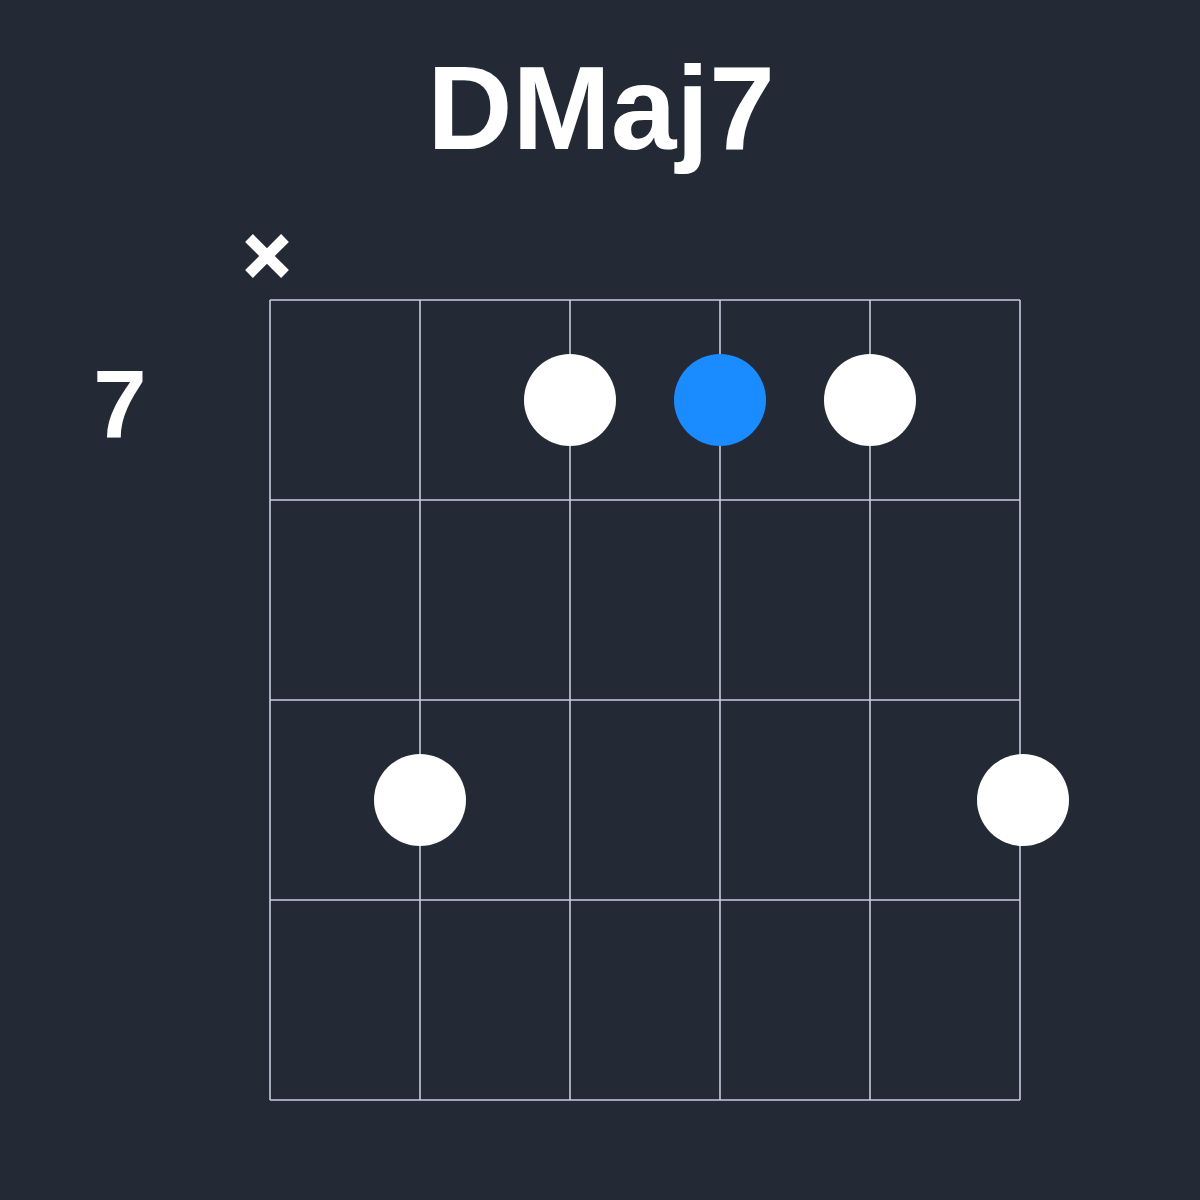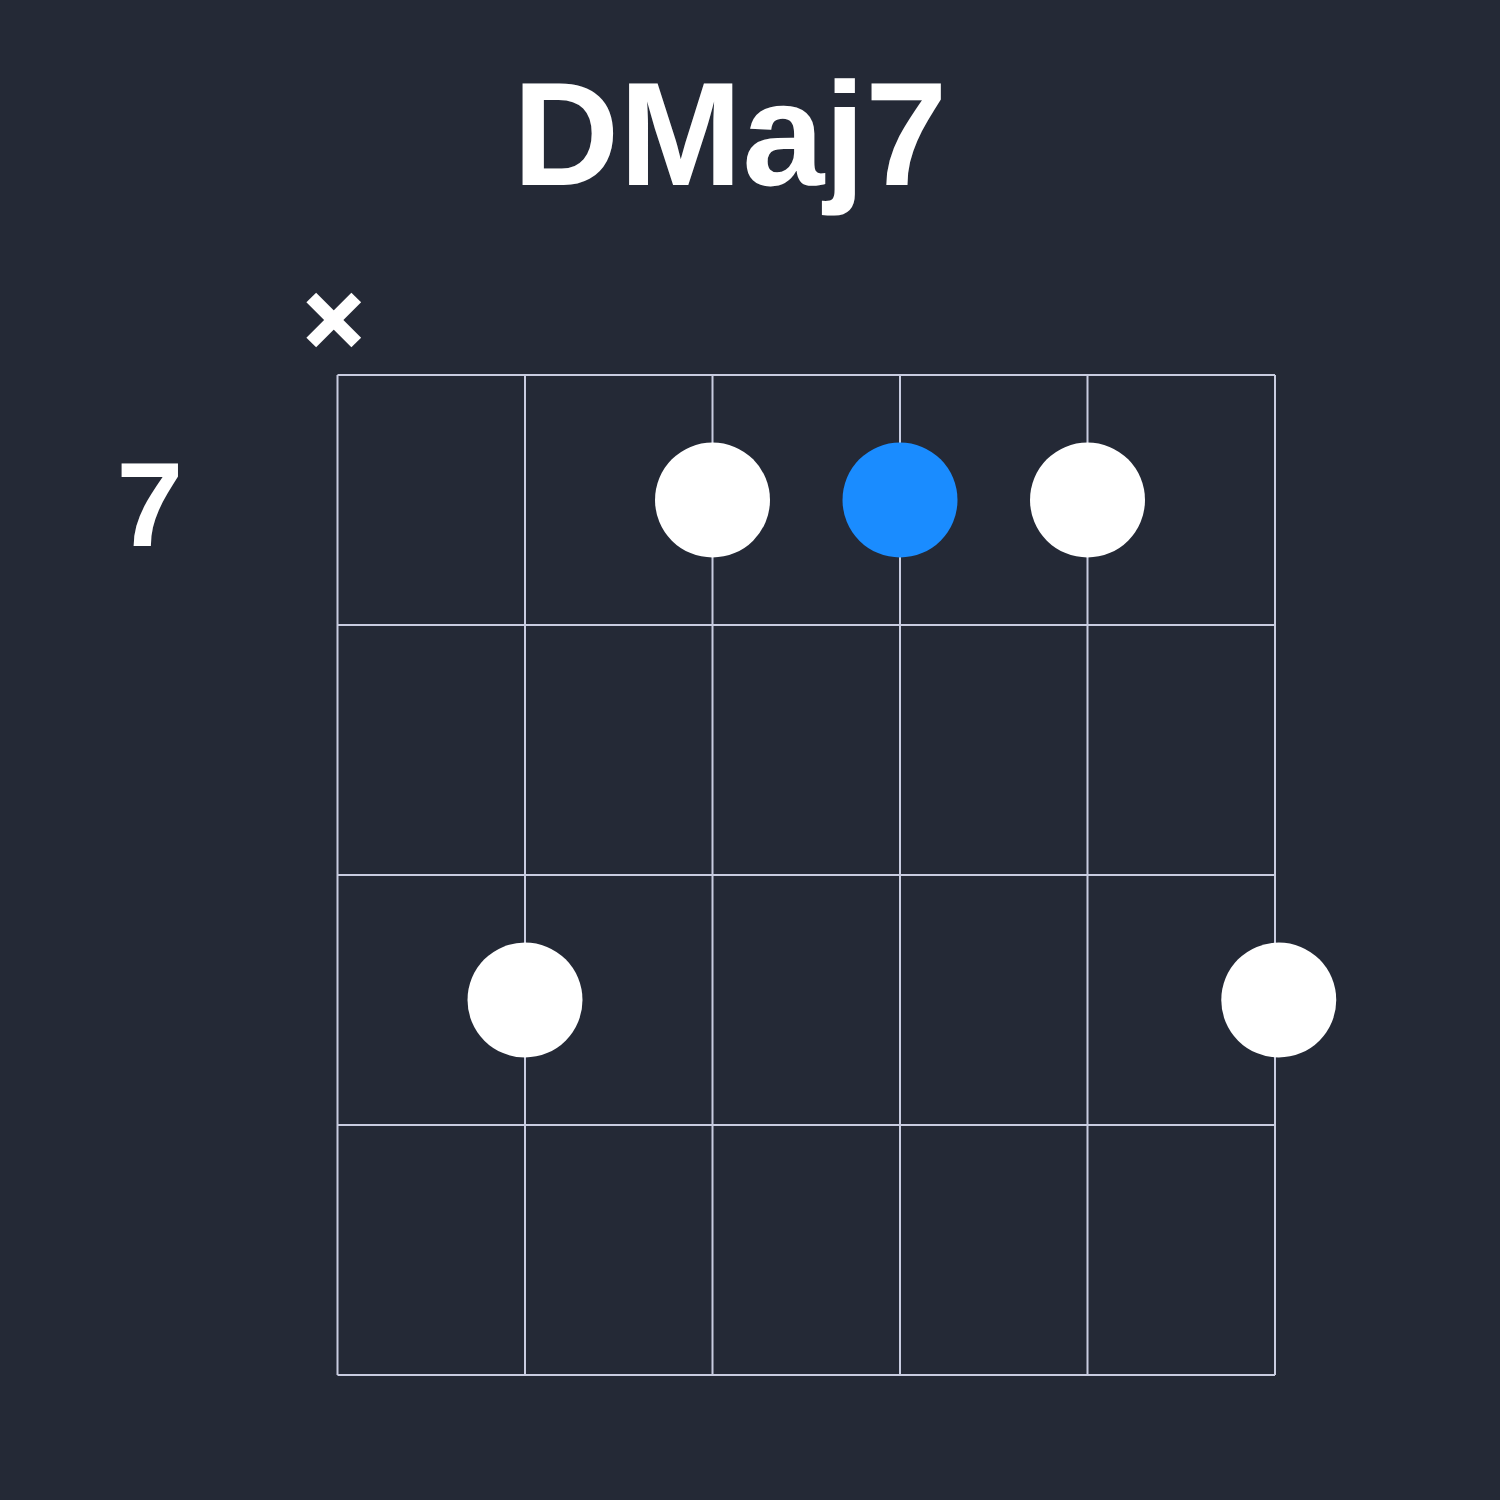--- a/index.html
+++ b/index.html
@@ -1,17 +1,17 @@
 <!DOCTYPE html>
 <html><head>
 <meta charset="utf-8">
 <style>
   html, body { margin:0; padding:0; }
   body { width:1200px; height:1200px; background:#242936; position:relative; overflow:hidden; font-family:"Liberation Sans", sans-serif; }
-  .title { position:absolute; left:0; top:48px; width:1168px; text-align:center; color:#ffffff; font-weight:bold; font-size:118px; line-height:120px; }
+  .title { position:absolute; left:17px; top:48px; width:1168px; text-align:center; color:#ffffff; font-weight:bold; font-size:118px; line-height:120px; }
   .fretnum { position:absolute; left:70px; top:355px; width:100px; text-align:center; color:#ffffff; font-weight:bold; font-size:96px; line-height:100px; }
   svg.board { position:absolute; left:0; top:0; }
 </style>
 </head>
 <body>
 
 <div class="title">DMaj7</div>
 <div class="fretnum">7</div>
 
 <svg class="board" width="1200" height="1200">

